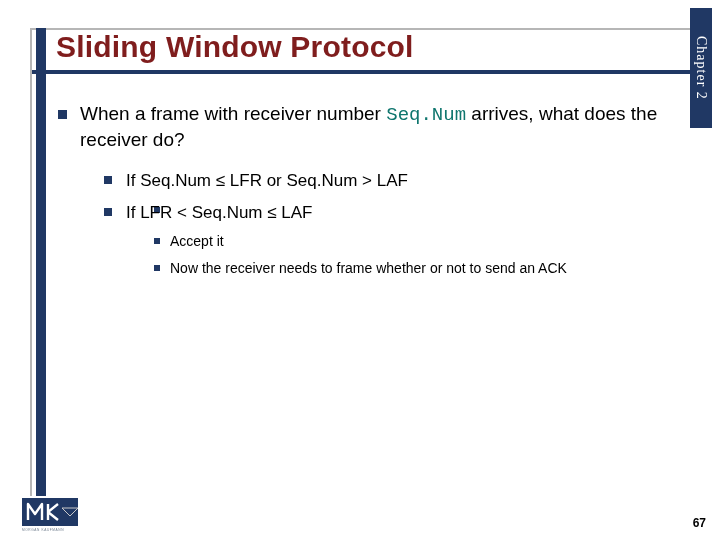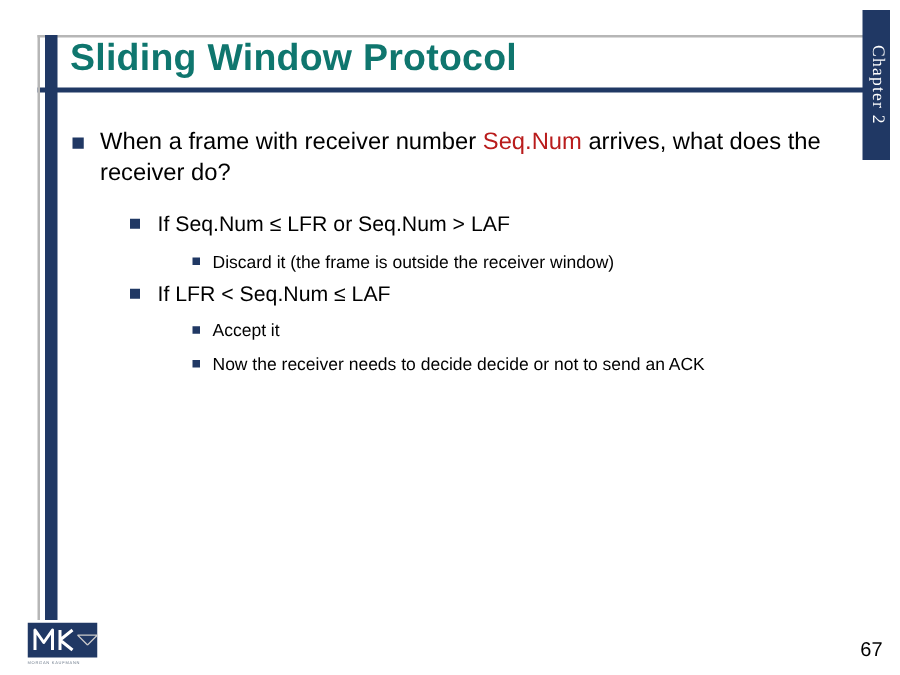--- a/index.html
+++ b/index.html
@@ -2,39 +2,39 @@
 <html><head>
 <meta charset="utf-8">
 <style>
   * { margin: 0; padding: 0; box-sizing: border-box; }
   html, body { width: 720px; height: 540px; background: #fff; font-family: Arial, Helvetica, sans-serif; color: #000; }
   .slide { position: relative; width: 720px; height: 540px; }
   .header-rule-top { position: absolute; left: 30px; right: 8px; top: 28px; height: 2px; background: #b6b6b6; }
   .header-rule-bot { position: absolute; left: 30px; right: 8px; top: 70px; height: 4px; background: #203864; }
   .left-bar-thin { position: absolute; left: 30px; top: 28px; width: 2px; bottom: 44px; background: #b6b6b6; }
   .left-bar-thick { position: absolute; left: 36px; top: 28px; width: 10px; bottom: 44px; background: #203864; }
-  .title { position: absolute; left: 56px; top: 30px; font-size: 30px; font-weight: bold; line-height: 1.1; color: #0f766e; letter-spacing: 0.2px; }
+  .title { position: absolute; left: 56px; top: 30px; font-size: 30px; font-weight: bold; line-height: 1.1; color: #7f1d1d; letter-spacing: 0.2px; }
   .chapter-tab { position: absolute; right: 8px; top: 8px; width: 22px; height: 120px; background: #203864; color: #fff; display: flex; align-items: center; justify-content: center; }
   .chapter-tab span { writing-mode: vertical-rl; font-size: 14px; font-family: "Times New Roman", serif; letter-spacing: 1px; }
   .body { position: absolute; left: 58px; top: 96px; right: 24px; bottom: 60px; }
   ul.b { list-style: none; }
   .b > li { position: relative; padding-left: 22px; }
   .sq { position: absolute; left: 0; width: 8px; height: 8px; background: #203864; }
   .b1 > li { font-size: 19px; line-height: 1.3; margin-top: 6px; }
   .b1 > li > .sq { top: 8px; width: 9px; height: 9px; }
   .b2 { margin-left: 24px; margin-top: 16px; }
   .b2 > li { font-size: 17px; line-height: 1.5; margin-top: 3px; }
   .b2 > li > .sq { top: 8px; width: 8px; height: 8px; }
   .b3 { margin-left: 28px; margin-top: 4px; }
   .b3 > li { font-size: 14px; line-height: 1.5; margin-top: 6px; padding-left: 16px; }
   .b3 > li > .sq { top: 7px; width: 6px; height: 6px; }
-  .hl { color: #b91c1c; }
+  .hl { color: #0f766e; font-family: Liberation Mono, monospace; }
   .logo { position: absolute; left: 22px; bottom: 8px; width: 56px; height: 34px; }
   .logo svg { width: 56px; height: 34px; }
-  .pagenum { position: absolute; right: 14px; bottom: 10px; font-size: 16px; font-weight: normal; color: #000; }
+  .pagenum { position: absolute; right: 14px; bottom: 10px; font-size: 12px; font-weight: bold; color: #000; }
 </style>
 </head>
 <body>
 
 <div class="slide">
 
   <div class="header-rule-top"></div>
   <div class="header-rule-bot"></div>
   <div class="left-bar-thin"></div>
   <div class="left-bar-thick"></div>
@@ -51,35 +51,34 @@
         <span class="sq"></span>
         <span>When a frame with receiver number </span><span class="hl">Seq.Num</span><span> arrives, what does the receiver do?</span>
 
         <ul class="b b2">
           <li>
             <span class="sq"></span>
             <span>If Seq.Num ≤ LFR or Seq.Num &gt; LAF</span>
             <ul class="b b3">
               <li>
                 <span class="sq"></span>
-                <span>Discard it (the frame is outside the receiver window)</span>
               </li>
             </ul>
           </li>
           <li>
             <span class="sq"></span>
             <span>If LFR &lt; Seq.Num ≤ LAF</span>
             <ul class="b b3">
               <li>
                 <span class="sq"></span>
                 <span>Accept it</span>
               </li>
               <li>
                 <span class="sq"></span>
-                <span>Now the receiver needs to decide decide or not to send an ACK</span>
+                <span>Now the receiver needs to frame whether or not to send an ACK</span>
               </li>
             </ul>
           </li>
         </ul>
       </li>
     </ul>
   </div>
 
   <div class="logo">
     <svg viewBox="0 0 56 34">

